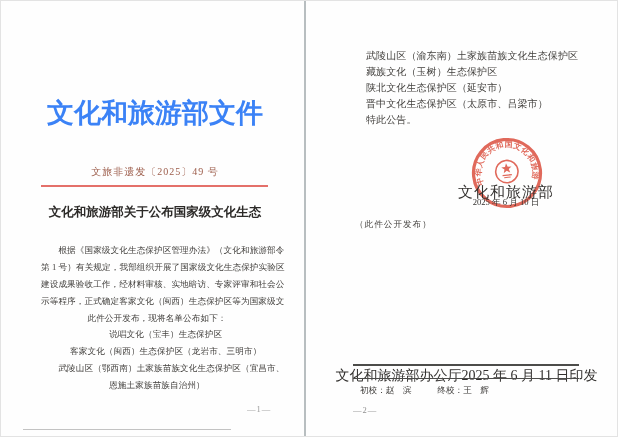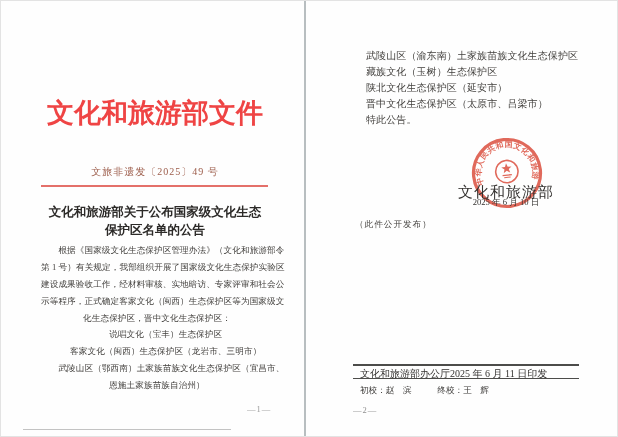--- a/index.html
+++ b/index.html
@@ -7,21 +7,21 @@
     position:relative;width:618px;height:437px;overflow:hidden;
     background:#fefefe;border:1px solid #e3e3e3;box-sizing:border-box;
     font-family:"Liberation Serif","DejaVu Serif",serif;color:#3f3d3b;
   }
   .divider{position:absolute;left:303px;top:0;width:2px;height:437px;background:#b8bec0;}
   .edge-bottom-left{position:absolute;left:22px;top:428px;width:208px;height:1px;background:#a9a9a9;opacity:.7;}
 
   
   .letterhead{
     position:absolute;left:40px;top:94px;width:228px;text-align:center;
-    font-size:27px;font-weight:bold;letter-spacing:0px;color:#ef4444;white-space:nowrap;
+    font-size:27px;font-weight:bold;letter-spacing:0px;color:#3b82f6;white-space:nowrap;
   }
   .doc-number{
     position:absolute;left:40px;top:164px;width:228px;text-align:center;
     font-size:10px;color:#9c5c4a;letter-spacing:1px;white-space:nowrap;
   }
   .red-rule{position:absolute;left:40px;top:184px;width:227px;height:2px;background:#e4706a;}
   .doc-title{position:absolute;left:28px;top:194px;width:252px;text-align:center;
     font-size:12.5px;font-weight:bold;color:#2c2a28;line-height:18px;margin-top:8px;}
   .body-block{position:absolute;left:40px;top:241px;width:232px;font-size:8.6px;color:#413f3c;}
   .body-block .bl{height:16.9px;line-height:16.9px;white-space:nowrap;letter-spacing:0.1px;text-align:center;}
@@ -33,49 +33,48 @@
   .seal{position:absolute;left:470px;top:136px;width:72px;height:72px;opacity:0.78;}
   .signer{position:absolute;left:455px;top:182px;width:100px;text-align:center;
     font-size:15px;color:#33312f;letter-spacing:1px;white-space:nowrap;}
   .sign-date{position:absolute;left:455px;top:196px;width:100px;text-align:center;
     font-size:8.6px;color:#33312f;white-space:nowrap;}
   .public-note{position:absolute;left:354px;top:218px;font-size:8.6px;color:#413f3c;letter-spacing:1px;}
   .footer-rule{position:absolute;left:352px;width:226px;background:#4c4c4a;}
   .footer-rule.top{top:363px;height:1.6px;}
   .footer-rule.bot{top:377px;height:1.2px;}
   .footer-row{position:absolute;left:352px;top:365.5px;width:226px;display:flex;
-    justify-content:flex-start;align-items:center;font-size:10px;color:#33312f;}
+    justify-content:center;align-items:center;font-size:14px;color:#33312f;}
   .footer-row .cell-l{padding-left:7px;white-space:nowrap;}
   .footer-row .cell-r{padding-right:6px;white-space:nowrap;}
   .proof-line{position:absolute;left:359px;top:384px;font-size:8.6px;color:#3b3937;white-space:nowrap;}
   .pagenum-r{position:absolute;left:352px;top:404px;font-size:8.5px;color:#8f8f8f;letter-spacing:1px;}
 
   .seal svg{display:block;width:100%;height:100%;transform:rotate(-6deg);}
 </style>
 </head>
 <body>
 
 <div class="canvas">
   <div class="divider"></div>
   <div class="edge-bottom-left"></div>
 
   <section>
     <div class="letterhead">文化和旅游部文件</div>
     <div class="doc-number">文旅非遗发〔2025〕49 号</div>
     <div class="red-rule"></div>
     <div class="doc-title">
       <div>文化和旅游部关于公布国家级文化生态</div>
-      <div>保护区名单的公告</div>
     </div>
     <div class="body-block">
       <div class="bl">　　根据《国家级文化生态保护区管理办法》（文化和旅游部令</div>
       <div class="bl">第 1 号）有关规定，我部组织开展了国家级文化生态保护实验区</div>
       <div class="bl">建设成果验收工作，经材料审核、实地暗访、专家评审和社会公</div>
       <div class="bl">示等程序，正式确定客家文化（闽西）生态保护区等为国家级文</div>
-      <div class="bl">化生态保护区，晋中文化生态保护区：</div>
+      <div class="bl">此件公开发布，现将名单公布如下：</div>
       <div class="bl">　　说唱文化（宝丰）生态保护区</div>
       <div class="bl">　　客家文化（闽西）生态保护区（龙岩市、三明市）</div>
       <div class="bl">　　武陵山区（鄂西南）土家族苗族文化生态保护区（宜昌市、</div>
       <div class="bl">恩施土家族苗族自治州）</div>
     </div>
     <div class="pagenum-l">—1—</div>
   </section>
 
   <section>
     <div class="body-block2">

